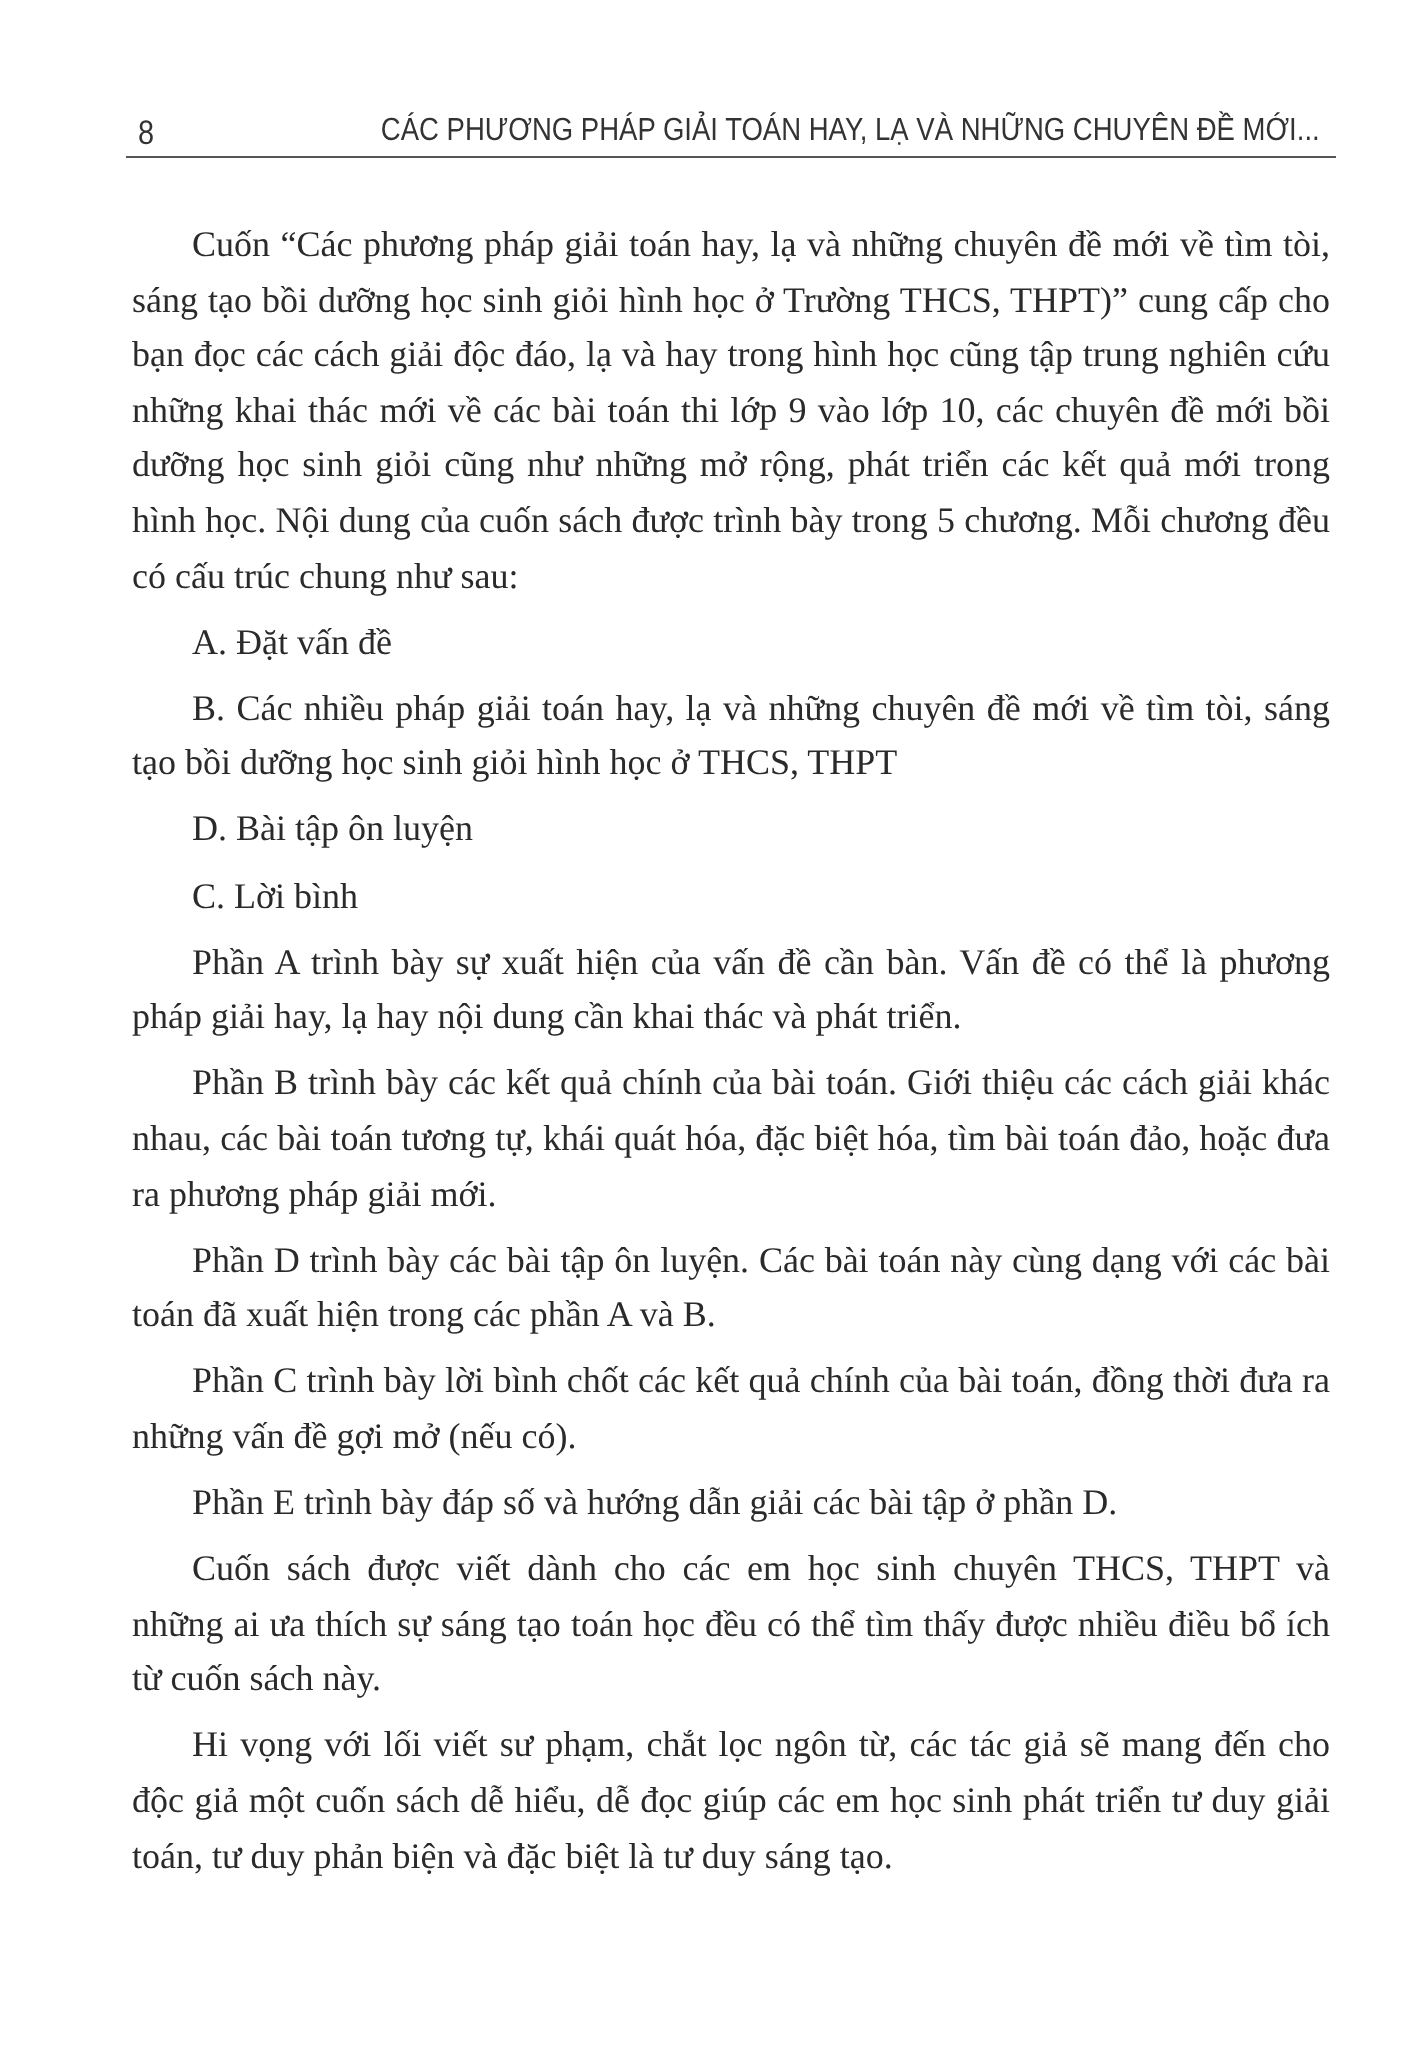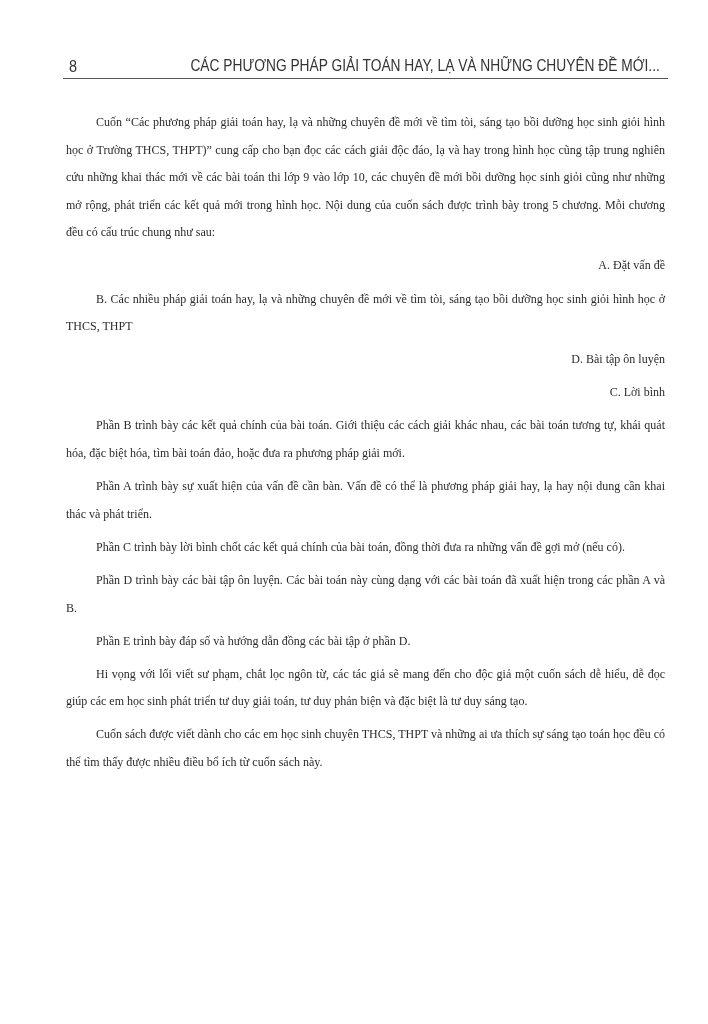--- a/index.html
+++ b/index.html
@@ -27,44 +27,44 @@
     position: absolute; right: 8px; top: 5px;
     font-family: "Liberation Sans", "DejaVu Sans", sans-serif;
     font-size: 16px; color: #333;
     white-space: nowrap;
     transform: scaleX(0.86); transform-origin: right;
   }
   .body {
     position: absolute;
     left: 66px; top: 109px;
     width: 599px;
-    font-size: 12px;
+    font-size: 18px;
     line-height: 27.6px;
   }
   .body p {
     margin: 0 0 5.5px 0;
     text-indent: 30px;
     text-align: justify;
   }
-  .body p.item { text-align: right; }
+  .body p.item { text-align: left; }
 </style>
 </head>
 <body>
 
 <div class="page-header">
   <span class="page-number">8</span>
   <span class="running-title">CÁC PHƯƠNG PHÁP GIẢI TOÁN HAY, LẠ VÀ NHỮNG CHUYÊN ĐỀ MỚI...</span>
 </div>
 
 <div class="body">
   <p>Cuốn “Các phương pháp giải toán hay, lạ và những chuyên đề mới về tìm tòi, sáng tạo bồi dưỡng học sinh giỏi hình học ở Trường THCS, THPT)” cung cấp cho bạn đọc các cách giải độc đáo, lạ và hay trong hình học cũng tập trung nghiên cứu những khai thác mới về các bài toán thi lớp 9 vào lớp 10, các chuyên đề mới bồi dưỡng học sinh giỏi cũng như những mở rộng, phát triển các kết quả mới trong hình học. Nội dung của cuốn sách được trình bày trong 5 chương. Mỗi chương đều có cấu trúc chung như sau:</p>
   <p class="item">A. Đặt vấn đề</p>
   <p>B. Các nhiều pháp giải toán hay, lạ và những chuyên đề mới về tìm tòi, sáng tạo bồi dưỡng học sinh giỏi hình học ở THCS, THPT</p>
   <p class="item">D. Bài tập ôn luyện</p>
   <p class="item">C. Lời bình</p>
+  <p>Phần A trình bày sự xuất hiện của vấn đề cần bàn. Vấn đề có thể là phương pháp giải hay, lạ hay nội dung cần khai thác và phát triển.</p>
   <p>Phần B trình bày các kết quả chính của bài toán. Giới thiệu các cách giải khác nhau, các bài toán tương tự, khái quát hóa, đặc biệt hóa, tìm bài toán đảo, hoặc đưa ra phương pháp giải mới.</p>
-  <p>Phần A trình bày sự xuất hiện của vấn đề cần bàn. Vấn đề có thể là phương pháp giải hay, lạ hay nội dung cần khai thác và phát triển.</p>
+  <p>Phần D trình bày các bài tập ôn luyện. Các bài toán này cùng dạng với các bài toán đã xuất hiện trong các phần A và B.</p>
   <p>Phần C trình bày lời bình chốt các kết quả chính của bài toán, đồng thời đưa ra những vấn đề gợi mở (nếu có).</p>
-  <p>Phần D trình bày các bài tập ôn luyện. Các bài toán này cùng dạng với các bài toán đã xuất hiện trong các phần A và B.</p>
-  <p>Phần E trình bày đáp số và hướng dẫn đồng các bài tập ở phần D.</p>
+  <p>Phần E trình bày đáp số và hướng dẫn giải các bài tập ở phần D.</p>
+  <p>Cuốn sách được viết dành cho các em học sinh chuyên THCS, THPT và những ai ưa thích sự sáng tạo toán học đều có thể tìm thấy được nhiều điều bổ ích từ cuốn sách này.</p>
   <p>Hi vọng với lối viết sư phạm, chắt lọc ngôn từ, các tác giả sẽ mang đến cho độc giả một cuốn sách dễ hiểu, dễ đọc giúp các em học sinh phát triển tư duy giải toán, tư duy phản biện và đặc biệt là tư duy sáng tạo.</p>
-  <p>Cuốn sách được viết dành cho các em học sinh chuyên THCS, THPT và những ai ưa thích sự sáng tạo toán học đều có thể tìm thấy được nhiều điều bổ ích từ cuốn sách này.</p>
 </div>
 
 </body></html>

